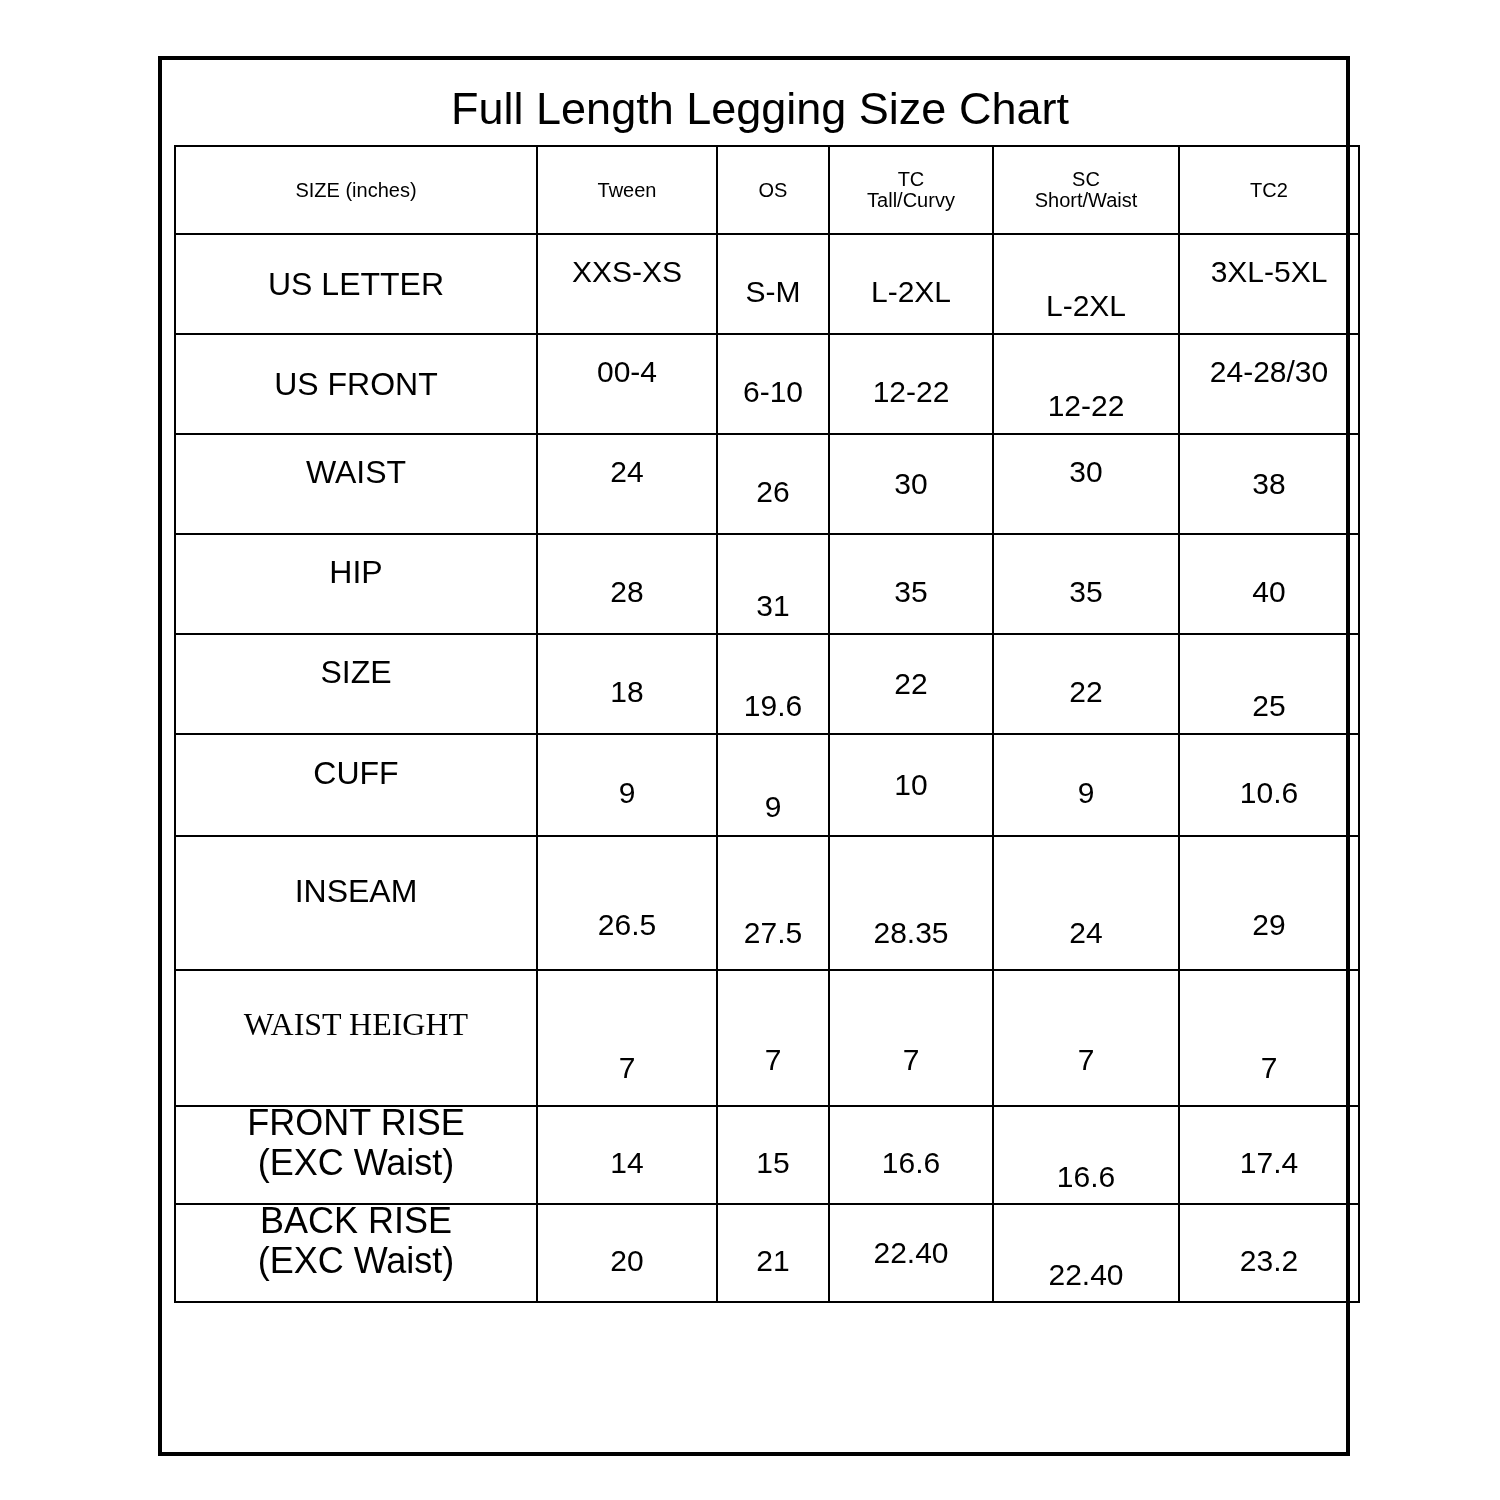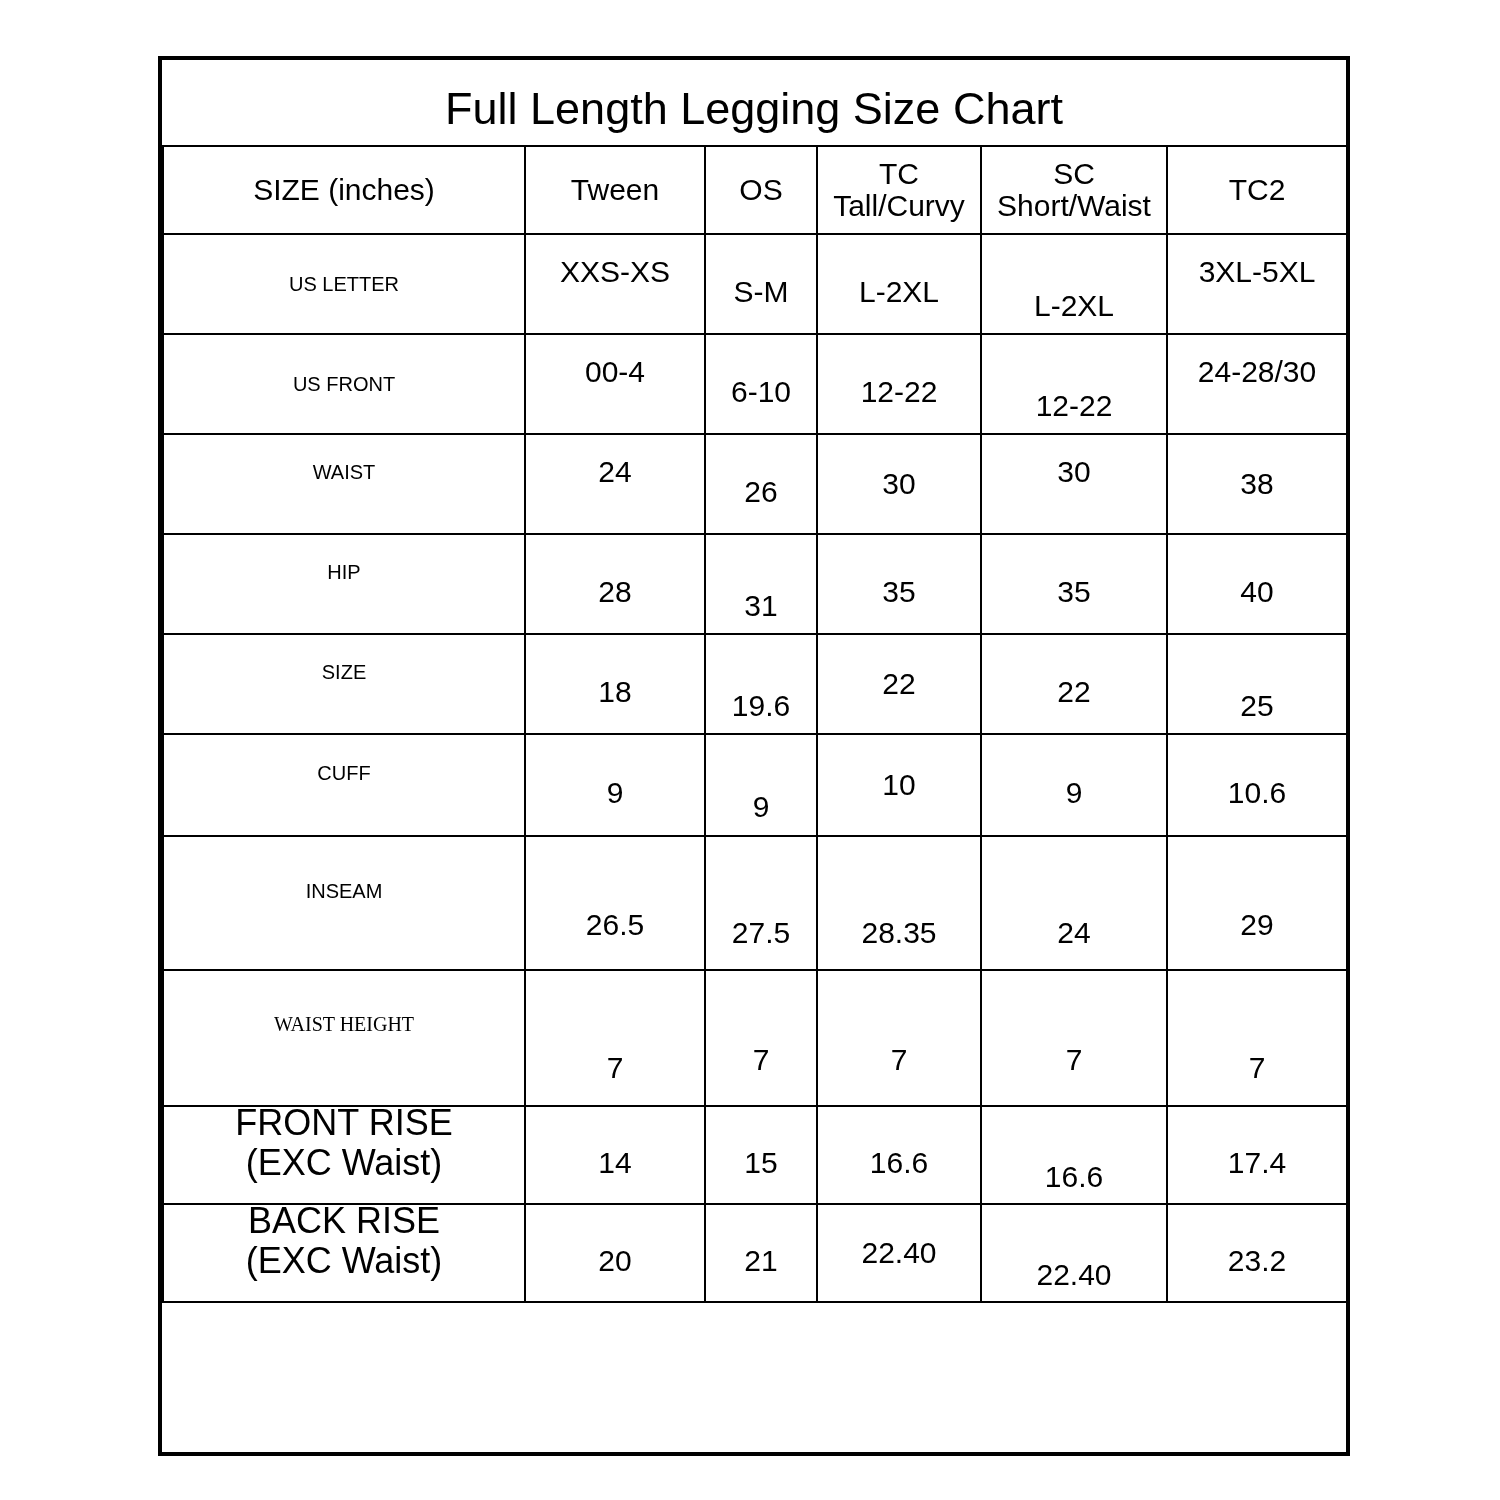--- a/index.html
+++ b/index.html
@@ -16,20 +16,21 @@
   }
   #sheet {
     position: absolute;
     left: 158px;
     top: 56px;
     width: 1192px;
     height: 1400px;
     border: 4px solid #000000;
     box-sizing: border-box;
     background: #ffffff;
+    padding-left: 12px;
   }
   #title {
     text-align: center;
     font-size: 45px;
     line-height: 1.0;
     padding-top: 26px;
     padding-bottom: 14px;
     letter-spacing: 0px;
     white-space: nowrap;
   }
@@ -48,25 +49,25 @@
     text-align: center;
   }
   col.c0 { width: 362px; }
   col.c1 { width: 180px; }
   col.c2 { width: 112px; }
   col.c3 { width: 164px; }
   col.c4 { width: 186px; }
   col.c5 { width: 180px; }
 
   
-  .hdr td { height: 86px; font-size: 30px; }
+  .hdr td { height: 86px; font-size: 20px; }
   .hdr .two-line { line-height: 1.06; }
 
   
-  .rowlabel { font-size: 20px; }
+  .rowlabel { font-size: 32px; }
   .val { font-size: 30px; }
 
   .r-us-letter td { height: 98px; }
   .r-us-number td { height: 98px; }
   .r-waist td { height: 98px; }
   .r-hip td { height: 98px; }
   .r-thigh td { height: 98px; }
   .r-knee td { height: 118px; }
   .r-cuff td { height: 100px; }
   .r-inseam td { height: 132px; }

